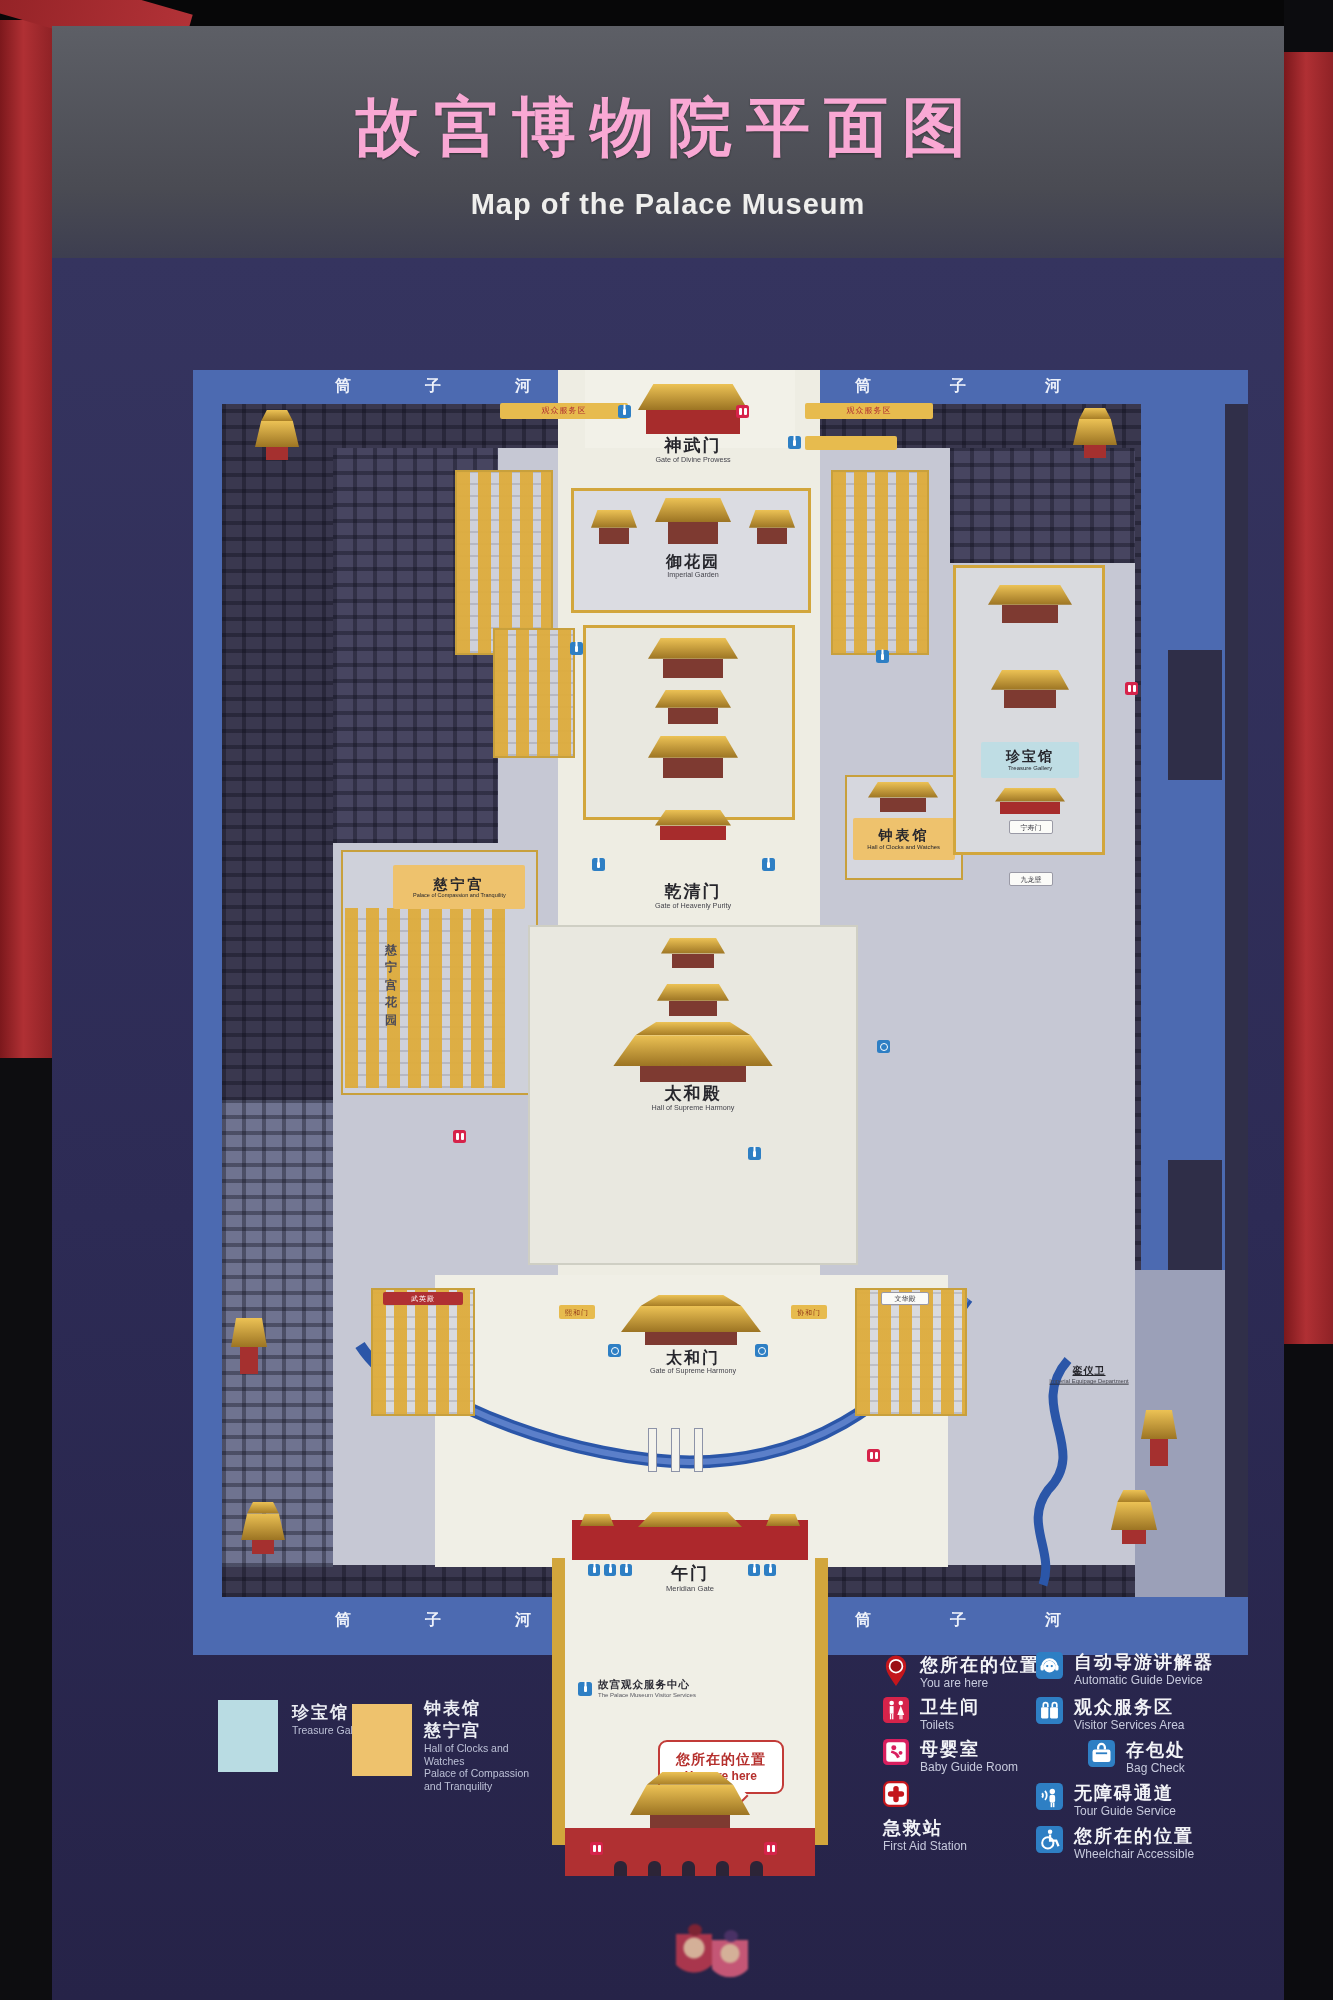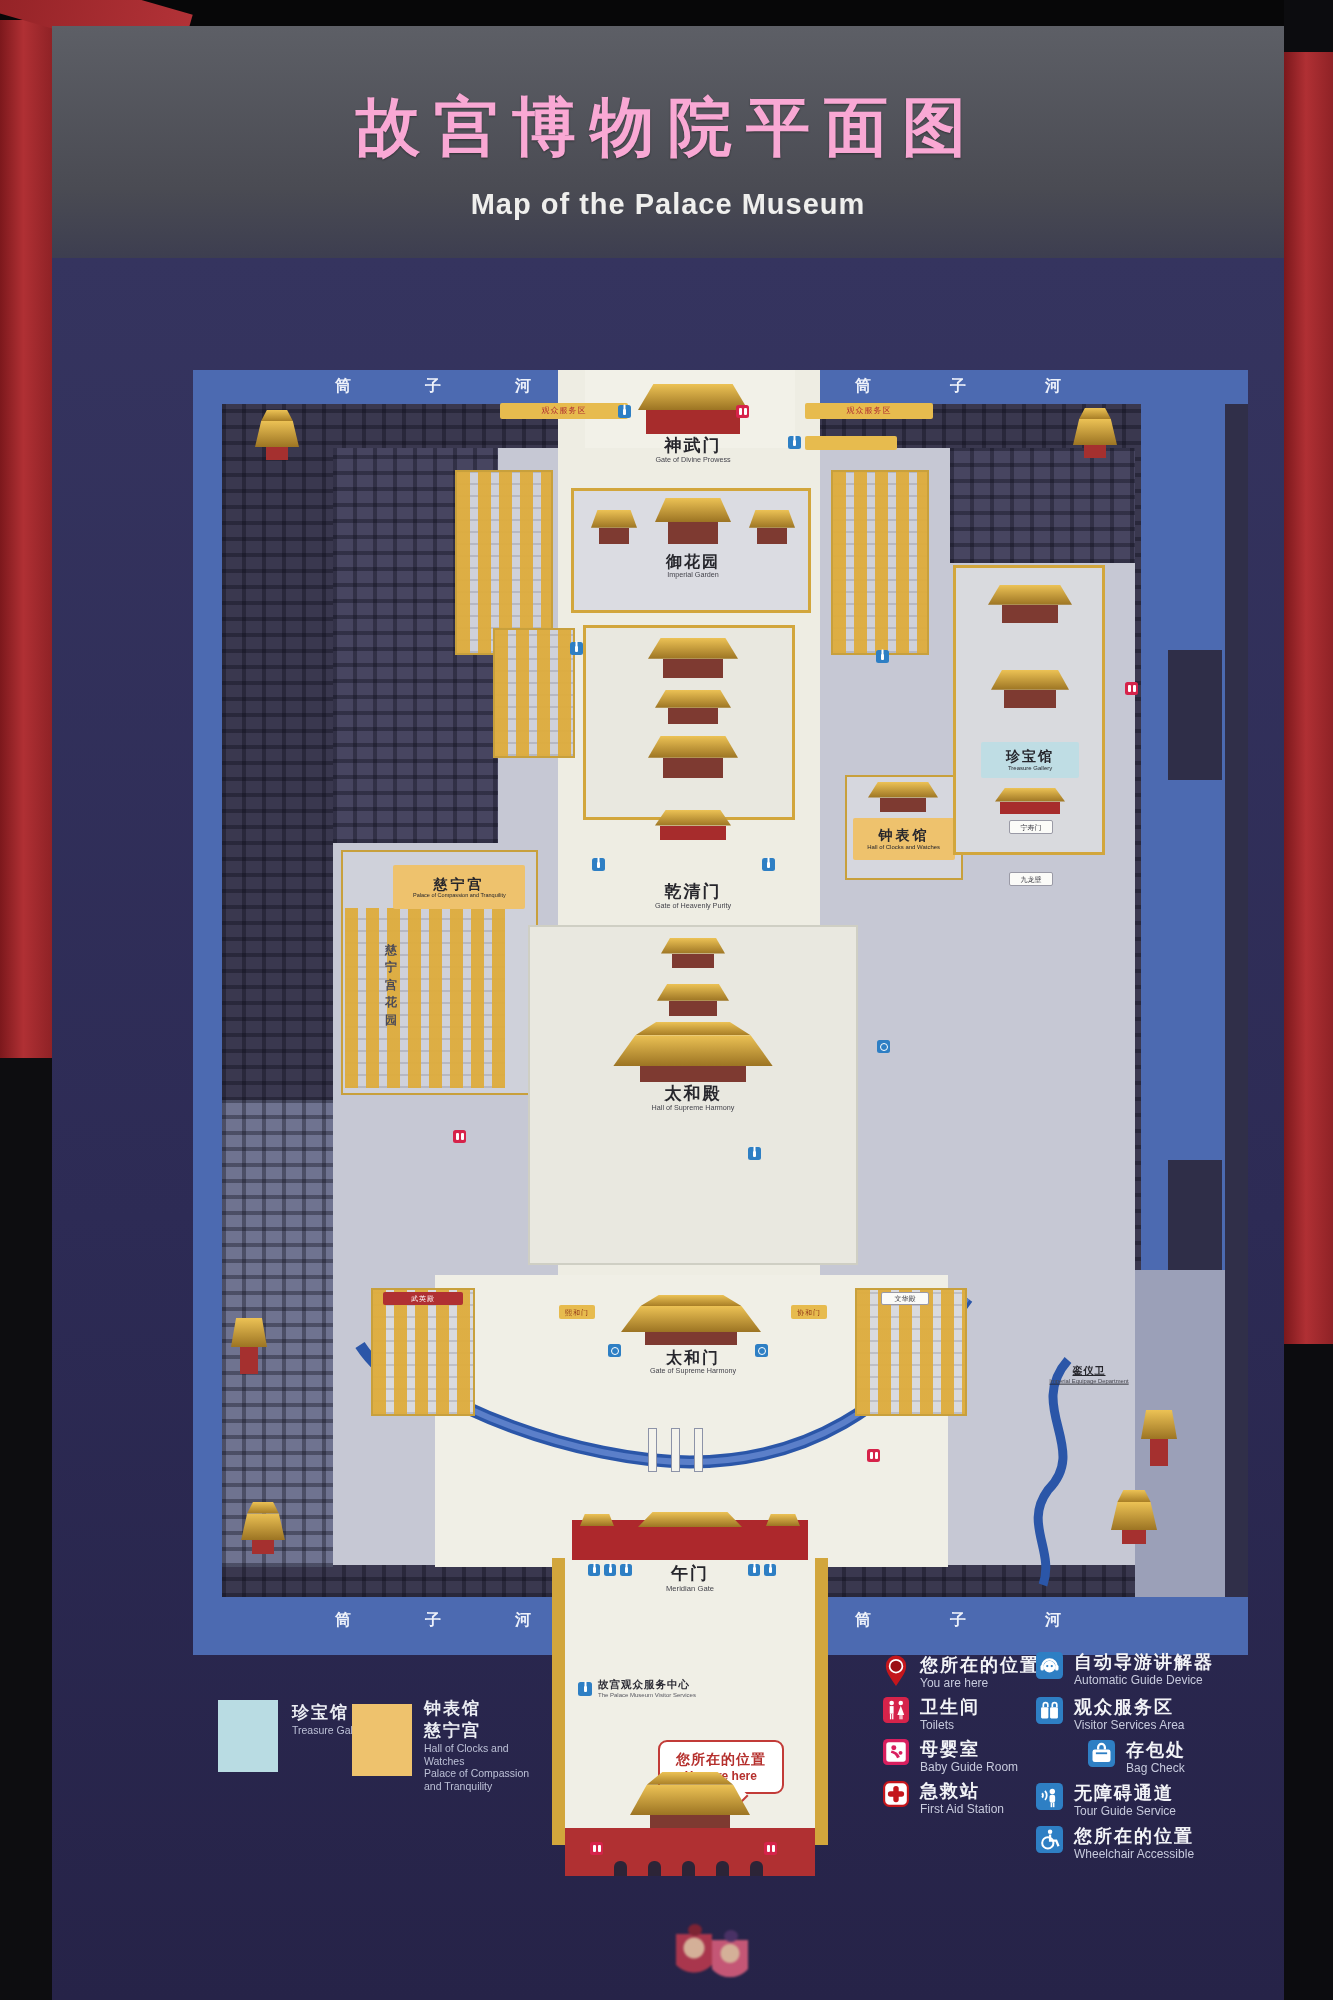--- a/index.html
+++ b/index.html
@@ -401,21 +401,21 @@
       <rect x="3" y="3" width="18" height="18" rx="2.5" fill="#fff"></rect>
       <circle cx="10" cy="8" r="2.3" fill="#d81f5f"></circle>
       <path d="M8 10.5 c4 .8 6.5 2.8 7.6 6.2 l-2.6 1 c-1-2.8-3-4.4-5.8-5z" fill="#d81f5f"></path>
       <circle cx="16.2" cy="12.8" r="1.8" fill="#d81f5f"></circle>
     </svg>
     <div class="txt">
         <span class="zh">母婴室</span>
         <span class="en">Baby Guide Room</span>
       </div>
   </div>
-  <div class="lrow" style="left:883px;top:1781px;">
+  <div class="lrow" style="left:883px;top:1781px;flex-direction:column;">
     <svg class="ic" width="26" height="26" viewBox="0 0 24 24">
       <rect x="1" y="1" width="22" height="22" rx="5" fill="#fff" stroke="#c4161c" stroke-width="2"></rect>
       <rect x="9.5" y="4.5" width="5" height="15" rx="2.4" fill="#c4161c"></rect>
       <rect x="4.5" y="9.5" width="15" height="5" rx="2.4" fill="#c4161c"></rect>
     </svg>
     <div class="txt">
         <span class="zh">急救站</span>
         <span class="en">First Aid Station</span>
       </div>
   </div>

